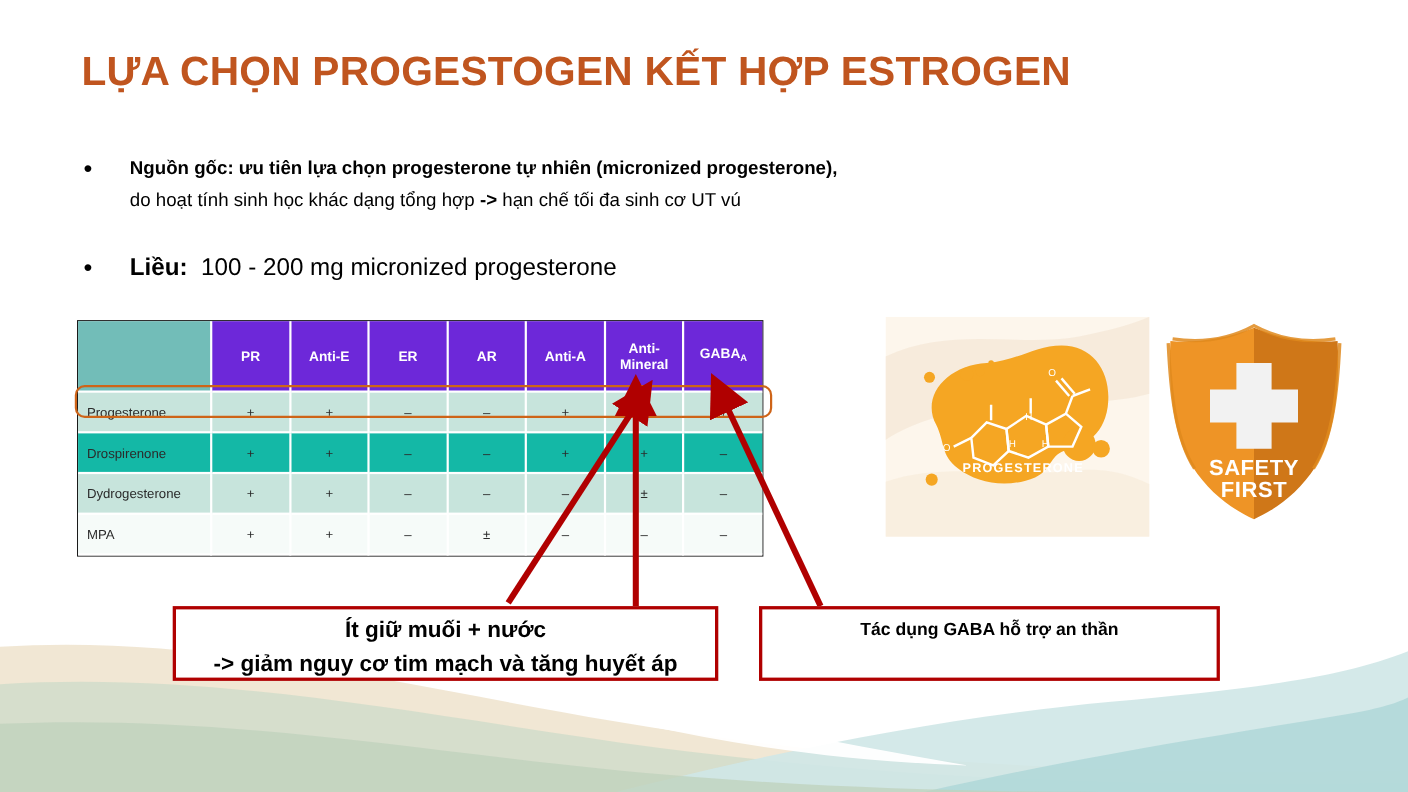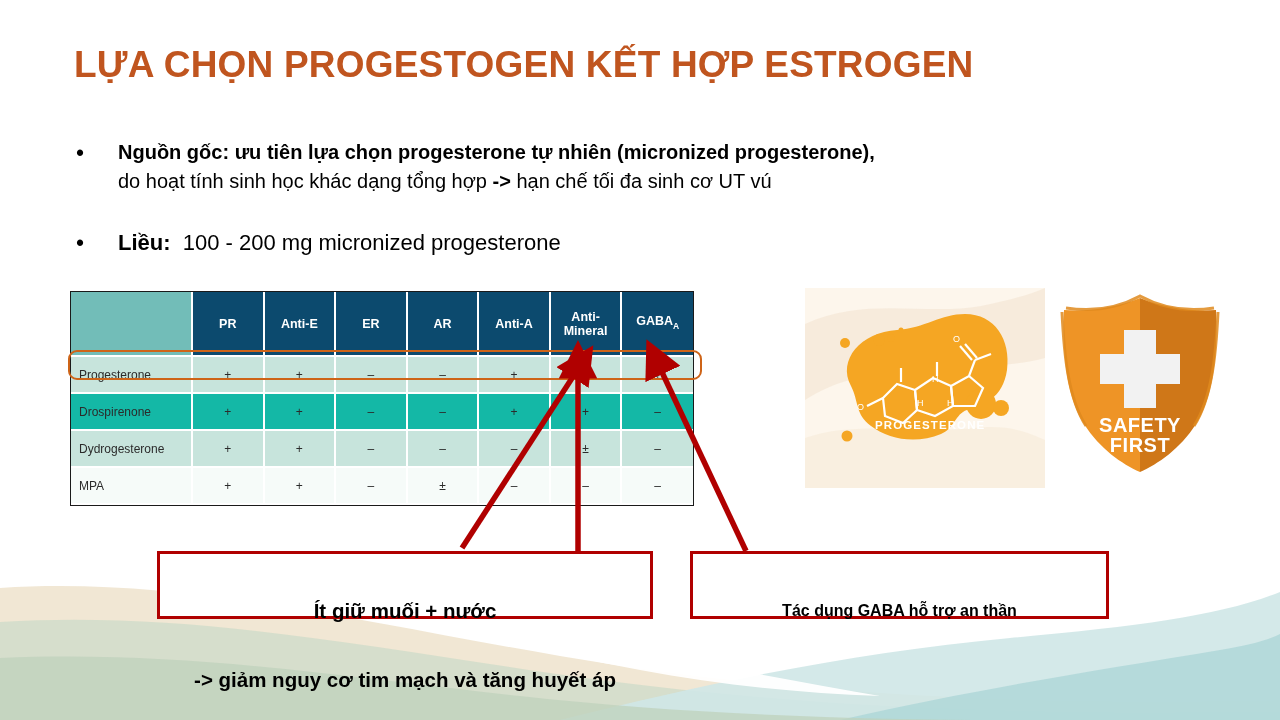--- a/index.html
+++ b/index.html
@@ -27,21 +27,21 @@
   }
 
   
   .bullet-block{position:absolute;}
   .bullet-dot{
     position:absolute;left:0;top:0;
     font-size:23px;line-height:30px;color:#000;
   }
   .bullet-body{margin-left:42px;}
   .b-line{
-    font-size:20px;line-height:29px;color:#000;white-space:nowrap;
+    font-size:17px;line-height:29px;color:#000;white-space:nowrap;
   }
   .bold{font-weight:bold;}
 
   #bullet-1{left:76px;top:138px;width:1160px;}
   #bullet-2{left:76px;top:228px;width:900px;}
   #bullet-2 .b-line{font-size:22px;}
 
   
   #table-wrap{
     position:absolute;left:70px;top:291px;
@@ -57,21 +57,21 @@
   }
   table.act th, table.act td{
     padding:0;margin:0;
     text-align:center;
     vertical-align:middle;
     border-right:2px solid #ffffff;
     border-bottom:2px solid #ffffff;
   }
   table.act th:last-child, table.act td:last-child{border-right:none;}
   table.act thead th{
-    background:#0c4a6e;
+    background:#6d28d9;
     color:#ffffff;
     font-size:12.5px;
     font-weight:bold;
     height:63px;
     line-height:14px;
   }
   table.act thead th.corner{background:#72BDB8;}
   table.act tbody td{
     font-size:12px;
     color:#2b2b2b;
@@ -108,21 +108,21 @@
     color:#000;
     font-weight:bold;
   }
   #callout-left{
     left:157px;top:551px;width:496px;height:68px;
   }
   #callout-right{
     left:690px;top:551px;width:419px;height:68px;
   }
   .callout .c-line{
-    font-size:21px;line-height:31px;white-space:nowrap;margin-top:38px;
+    font-size:21px;line-height:31px;white-space:nowrap;
   }
   #callout-left .c-line{font-size:20.5px;}
   #callout-right .c-line{font-size:16px;}
   .callout-inner{padding-top:3px;}
 
   
   #arrow-layer{
     position:absolute;left:0;top:0;width:1280px;height:720px;
     pointer-events:none;
   }

